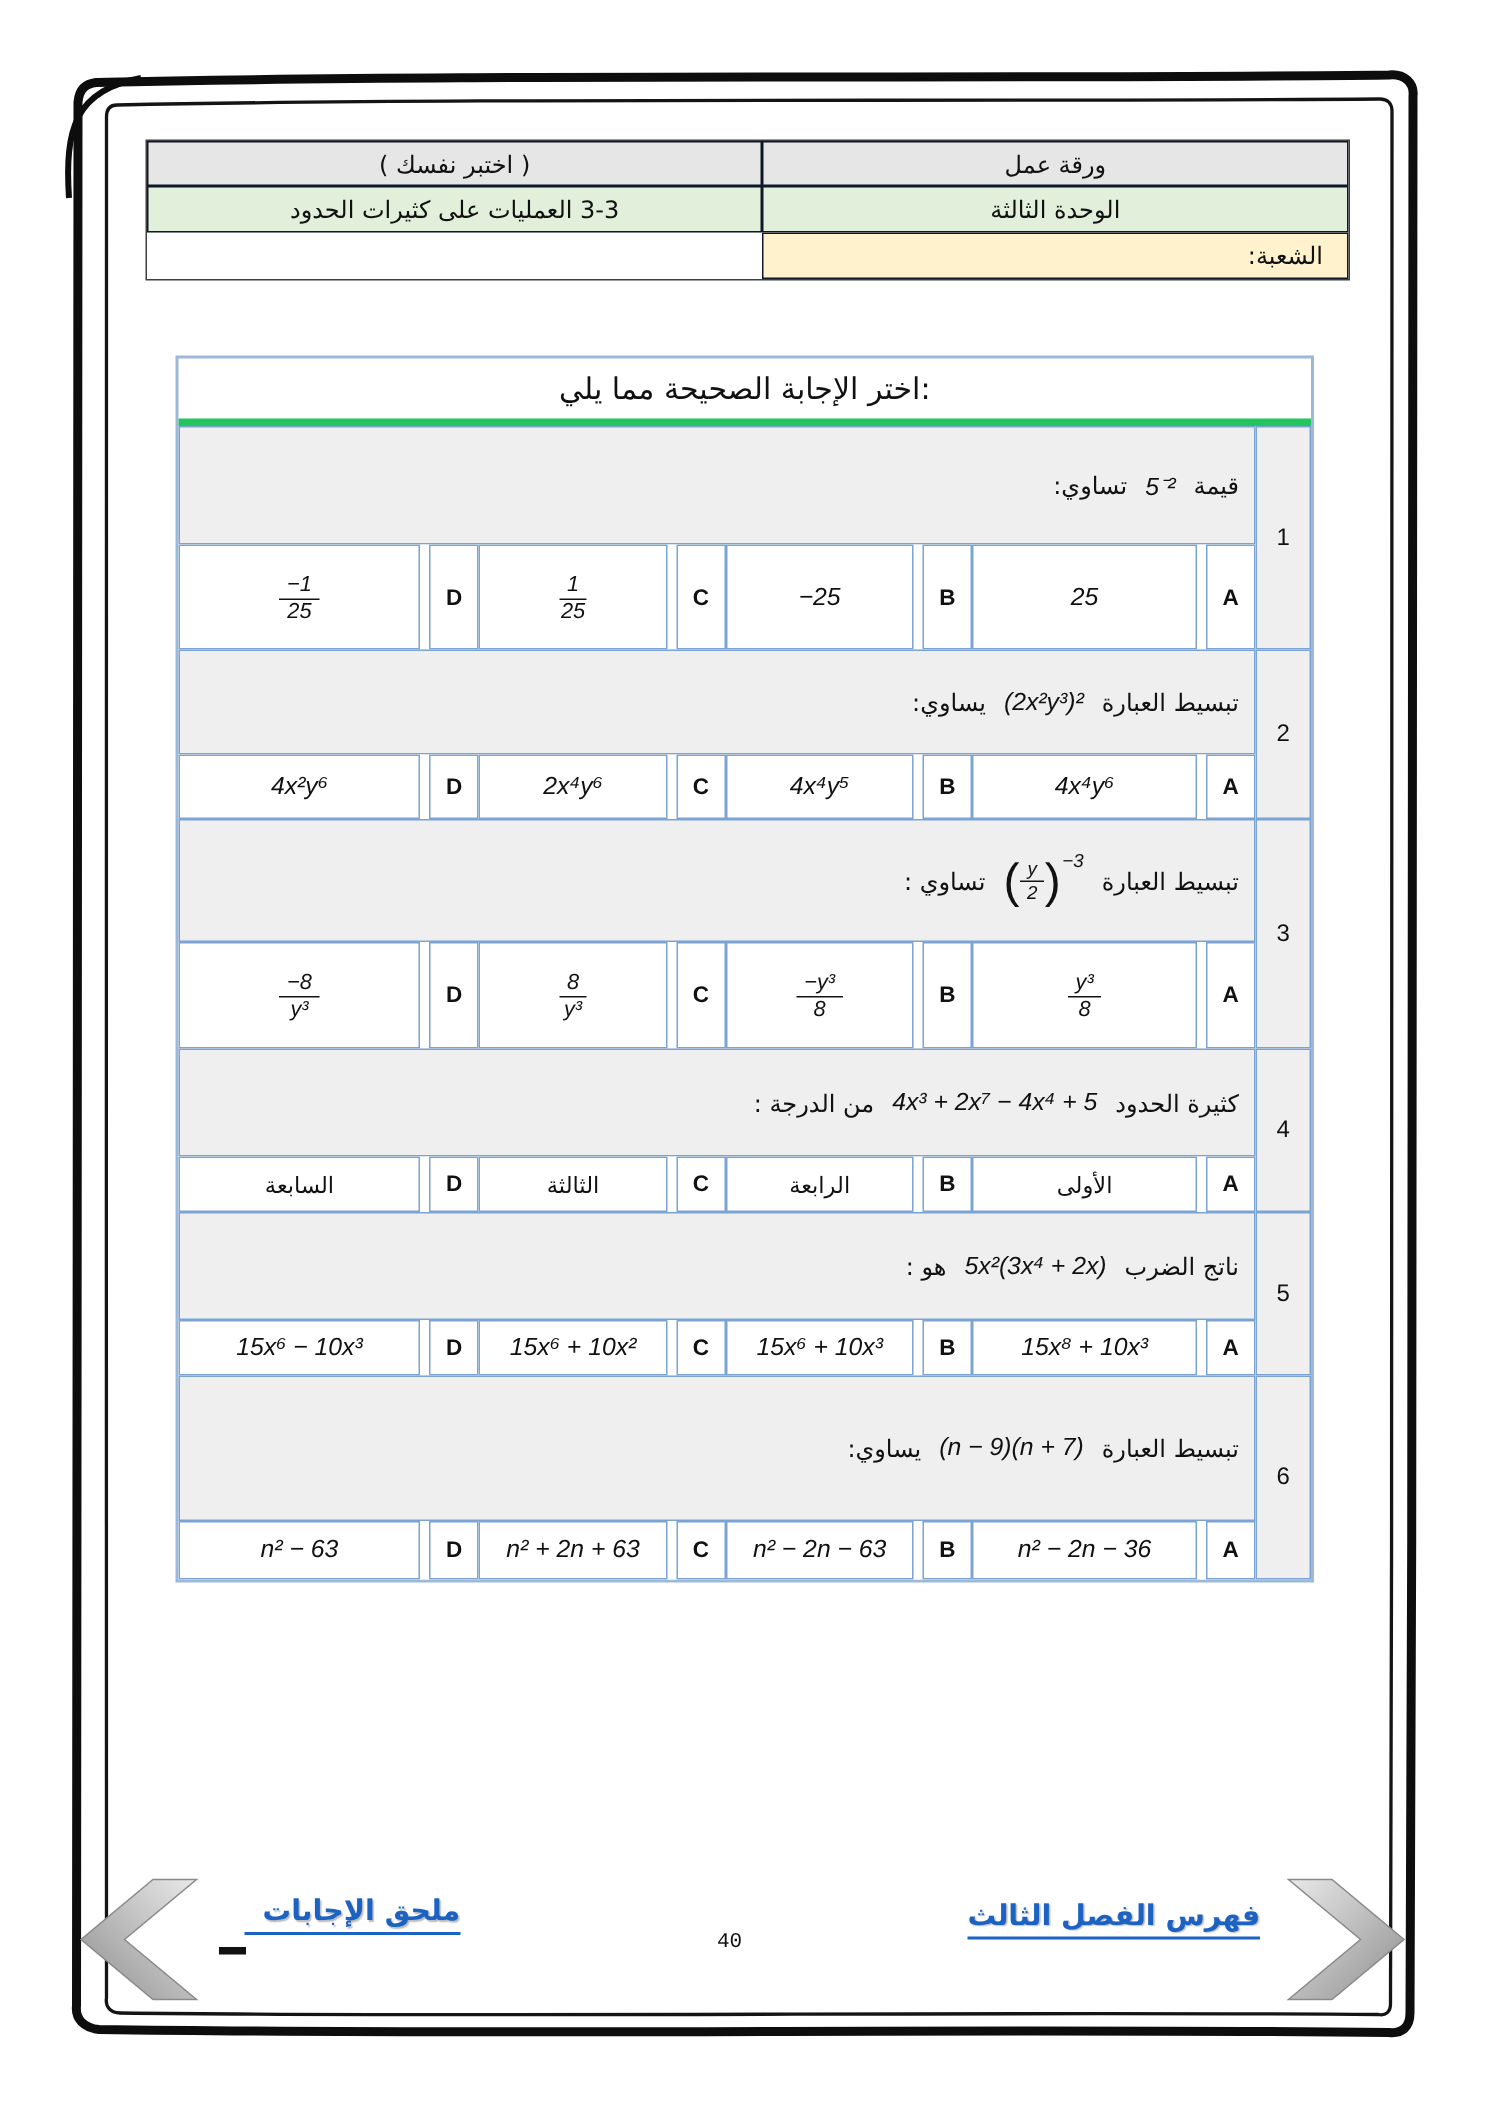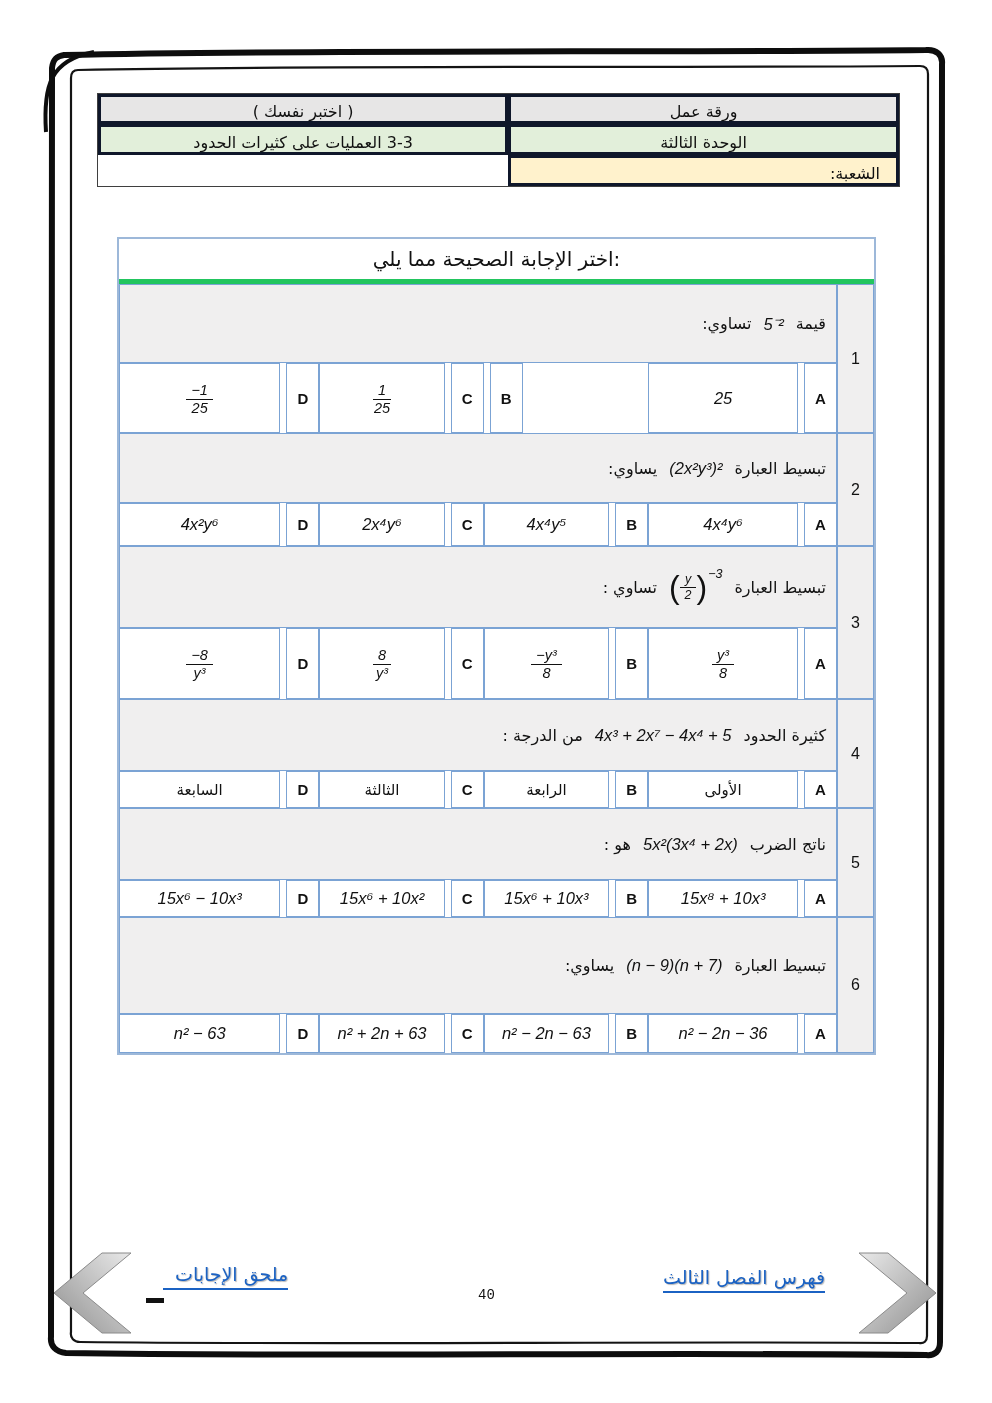--- a/index.html
+++ b/index.html
@@ -4,21 +4,21 @@
 <style>
   html,body{margin:0;padding:0}
   body{
     width:992px;height:1403px;position:relative;background:#ffffff;
     font-family:"DejaVu Sans",sans-serif;overflow:hidden;color:#111;
   }
   svg.frame{position:absolute;left:0;top:0;pointer-events:none;z-index:1}
   
   .info{position:absolute;left:97px;top:93px;width:801px;z-index:2;direction:rtl;border:1px solid #3f3f3f}
   .irow{display:grid;grid-template-columns:48.8% 51.2%}
-  .icell{box-sizing:border-box;border:3px solid #0f172a;display:flex;align-items:flex-end;justify-content:center;font-size:16px}
+  .icell{box-sizing:border-box;border:1px solid #0f172a;display:flex;align-items:center;justify-content:center;font-size:16px}
   .irow1 .icell{height:30px;background:#e7e6e6}
   .irow2 .icell{height:31px;background:#e2efda}
   .irow3 .icell{height:31px;background:#fff2cc;justify-content:flex-start;padding:0 16px}
   
   .quiz{position:absolute;left:117px;top:237px;width:755px;z-index:2;border:2px solid #9db8d9;background:#fff}
   .qtitle{height:40px;display:flex;align-items:center;justify-content:center;font-size:20px;border-bottom:5px solid #22c55e}
   .qblock{display:grid;grid-template-columns:1fr 37px;grid-template-areas:"stem num" "answers num"}
   .stem{grid-area:stem;background:#f0efef;border:1px solid #7ba3d4;direction:rtl;display:flex;align-items:center;justify-content:flex-start;gap:12px;padding:0 10px;box-sizing:border-box}
   .num{grid-area:num;background:#f0efef;border:1px solid #7ba3d4;display:flex;align-items:center;justify-content:center;font-size:16px;font-family:"Liberation Sans",sans-serif;box-sizing:border-box}
   .answers{grid-area:answers;display:flex;background:#fff}
@@ -32,21 +32,21 @@
   .frac{display:inline-flex;flex-direction:column;align-items:center;line-height:1.15;font-size:14.5px}
   .fr-n{border-bottom:1.2px solid #111;padding:0 5px}
   .fr-d{padding:0 5px}
   .mathflex{display:inline-flex;align-items:center}
   .bigp{font-size:32px;font-style:normal;line-height:.9}
   .sfrac{font-size:12.5px}
   .mexp{font-size:12.5px;position:relative;top:-13px;margin-left:1px;font-style:italic}
   
   .wD{width:27.9%}.wC{width:22.9%}.wB{width:22.9%}.wA{width:26.3%}
   
-  .flink{position:absolute;z-index:2;color:#1b62c3;font-weight:normal;font-size:19px;border-bottom:2.5px solid #1b62c3;padding-bottom:3px;text-shadow:1px 1px 1px #b9b9b9;cursor:pointer;direction:rtl}
+  .flink{position:absolute;z-index:2;color:#1b62c3;font-weight:bold;font-size:19px;border-bottom:2.5px solid #1b62c3;padding-bottom:3px;text-shadow:1px 1px 1px #b9b9b9;cursor:pointer;direction:rtl}
   .pagenum{position:absolute;z-index:2;left:478px;top:1287px;font-size:14px;font-family:Liberation Mono, monospace}
   .dash{position:absolute;z-index:2;left:146px;top:1298px;width:18px;height:5px;background:#111}
   .chev{position:absolute;z-index:2}
 </style>
 </head>
 <body>
 
 <svg class="frame" width="992" height="1403" viewBox="0 0 992 1403">
   <path d="M 64 55 C 320 49 660 53 926 50 C 936 49 943 55 942 64 C 939 420 943 900 940 1342 C 940 1351 935 1356 926 1355 C 650 1352 340 1357 66 1353 C 56 1352 50 1346 51 1337 C 54 920 48 470 52 68 C 53 59 57 56 64 55 Z" fill="none" stroke="#0d0d0d" stroke-width="6" stroke-linejoin="round"></path>
   <path d="M 78 70 C 320 65 640 68 920 66 C 925 66 928 69 928 74 C 926 430 929 900 927 1336 C 927 1341 924 1344 919 1343 C 650 1341 340 1345 80 1342 C 74 1342 70 1338 71 1332 C 73 920 68 480 71 78 C 71 73 73 70 78 70 Z" fill="none" stroke="#141414" stroke-width="2.2"></path>
@@ -102,20 +102,23 @@
       <div class="opt wC">
         <div class="cell ans">
             <span class="math" dir="ltr"><span class="frac">
                 <span class="fr-n">1</span>
                 <span class="fr-d">25</span>
               </span></span>
           </div>
         <div class="cell lbl">C</div>
       </div>
       <div class="opt wB">
+        <div class="cell ans">
+            <span class="math" dir="ltr">−25</span>
+          </div>
         <div class="cell lbl">B</div>
       </div>
       <div class="opt wA">
         <div class="cell ans">
             <span class="math" dir="ltr">25</span>
           </div>
         <div class="cell lbl">A</div>
       </div>
     </div>
   </div>
@@ -328,21 +331,21 @@
 
 <svg class="chev" style="left:852px;top:1248px" width="88" height="88">
   <defs>
     <linearGradient id="gR" x1="0" y1="0" x2="1" y2="1">
       <stop offset="0" stop-color="#e9e9e9"></stop>
         <stop offset="1" stop-color="#8f8f8f"></stop>
     </linearGradient>
   </defs>
   <polygon points="7,5 36,5 84,45 36,85 7,85 55,45" fill="url(#gR)" stroke="#8a8a8a" stroke-width="1"></polygon>
 </svg>
-<div class="flink" style="left:663px;top:1266px">فهرس الفصل الثالث</div>
+<div class="flink" style="left:645px;top:1266px">فهرس الفصل الثالث</div>
 
 <div class="pagenum">40</div>
 
 <div class="flink" style="left:163px;top:1263px;padding-left:12px">ملحق الإجابات</div>
 <div class="dash"></div>
 <svg class="chev" style="left:50px;top:1248px" width="88" height="88">
   <defs>
     <linearGradient id="gL" x1="1" y1="0" x2="0" y2="1">
       <stop offset="0" stop-color="#e9e9e9"></stop>
         <stop offset="1" stop-color="#8f8f8f"></stop>

